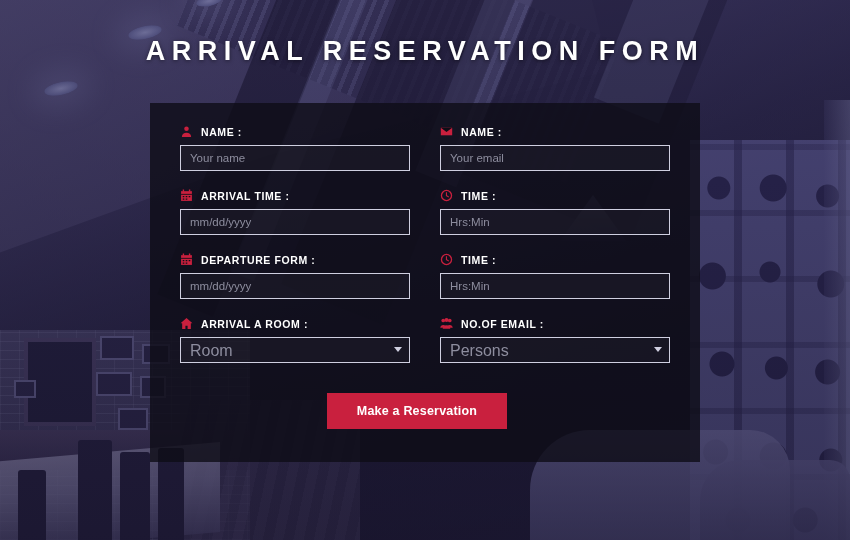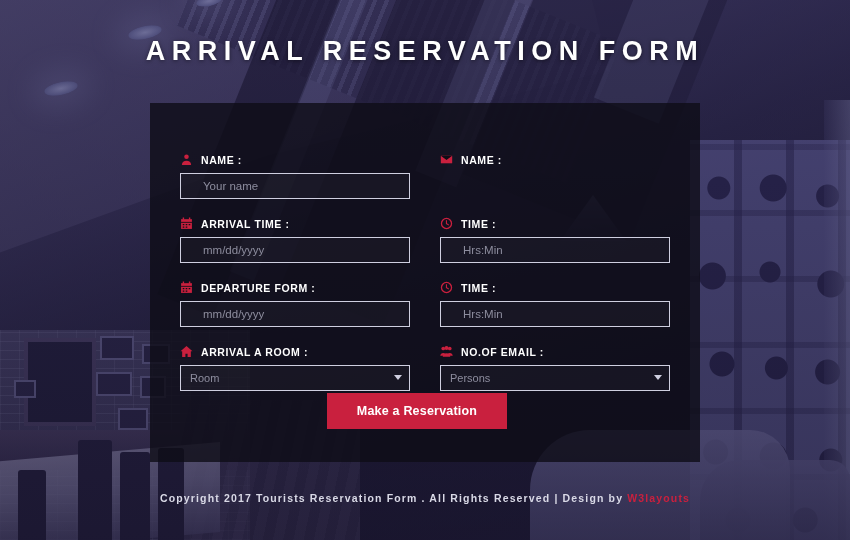--- a/index.html
+++ b/index.html
@@ -177,54 +177,54 @@
     letter-spacing:6.5px;
     text-shadow:0 1px 4px rgba(0,0,0,.5);
   }
 
   .panel {
     position:absolute; left:150px; top:103px; width:550px; height:359px;
     background:rgba(14,13,22,.80);
   }
 
   .form-grid {
-    position:absolute; left:30px; top:22px; width:490px;margin-top:28px;
+    position:absolute; left:30px; top:22px; width:490px;
   }
   .row { display:flex; gap:30px; margin-bottom:18px; }
   .col { width:230px; }
 
   .lbl {
     display:flex; align-items:center; gap:8px;
     color:#ffffff; font-size:10.5px; font-weight:bold;
     letter-spacing:.6px; margin-bottom:7px;
     white-space:nowrap;
   }
   .ico { width:13px; height:13px; flex:0 0 13px; display:block; }
   .ico svg { display:block; width:13px; height:13px; fill:#c9203e; }
 
   .field {
     width:100%; height:26px;
     background:rgba(255,255,255,.03);
     border:1px solid #cfcfe0;
     color:#ffffff;
     font-family:"Liberation Sans", sans-serif;
     font-size:11.5px;
-    padding:0 22px;
+    padding:0 9px;
     outline:none;
   }
   .field::placeholder { color:#8d8d9e; }
 
   .selwrap { position:relative; }
   .selwrap select {
     width:100%; height:26px;
     background:rgba(255,255,255,.03);
     border:1px solid #cfcfe0;
     color:#8d8d9e;
     font-family:"Liberation Sans", sans-serif;
-    font-size:11px;
+    font-size:16px;
     padding:0 22px 0 9px;
     outline:none;
     -webkit-appearance:none; appearance:none;
   }
   .caret {
     position:absolute; right:8px; top:10px;
     width:0; height:0;
     border-left:4px solid transparent;
     border-right:4px solid transparent;
     border-top:5px solid #cfcfe0;
@@ -323,20 +323,21 @@
         <div class="col">
           <div class="lbl">
             <span class="ico">
               <svg viewBox="0 0 24 24">
                   <path d="M1.5 5h21v14h-21z"></path>
                   <path d="M1.5 5l10.5 8L22.5 5z" fill="#0e0d16"></path>
                 </svg>
             </span>
             <span>NAME :</span>
           </div>
+          <input class="field" type="text" placeholder="Your email" style="">
         </div>
       </div>
 
       <div class="row">
         <div class="col">
           <div class="lbl">
             <span class="ico">
               <svg viewBox="0 0 24 24">
                   <path d="M2 4h20v18H2z"></path>
                   <path d="M2 9h20v1.6H2z" fill="#0e0d16"></path>
@@ -430,17 +431,14 @@
         </div>
       </div>
 
     </form>
 
     <div class="submit-wrap">
       <button type="button" class="submit">Make a Reservation</button>
     </div>
   </div>
 
-  <div class="footer">
-    <span>Copyright 2017 Tourists Reservation Form . All Rights Reserved | Design by </span><span class="credit">W3layouts</span>
-  </div>
 
 </div>
 
 </body></html>

